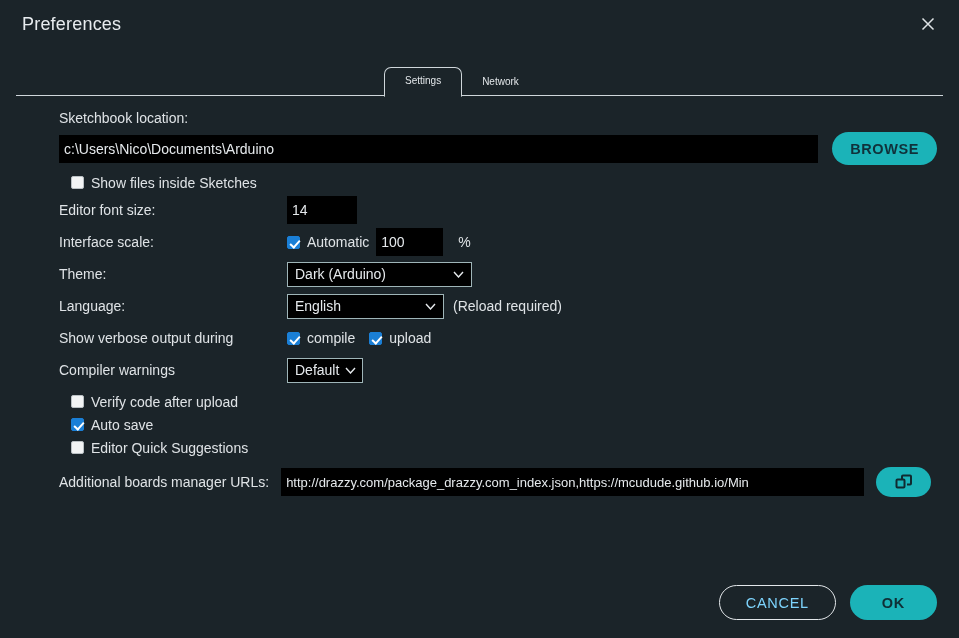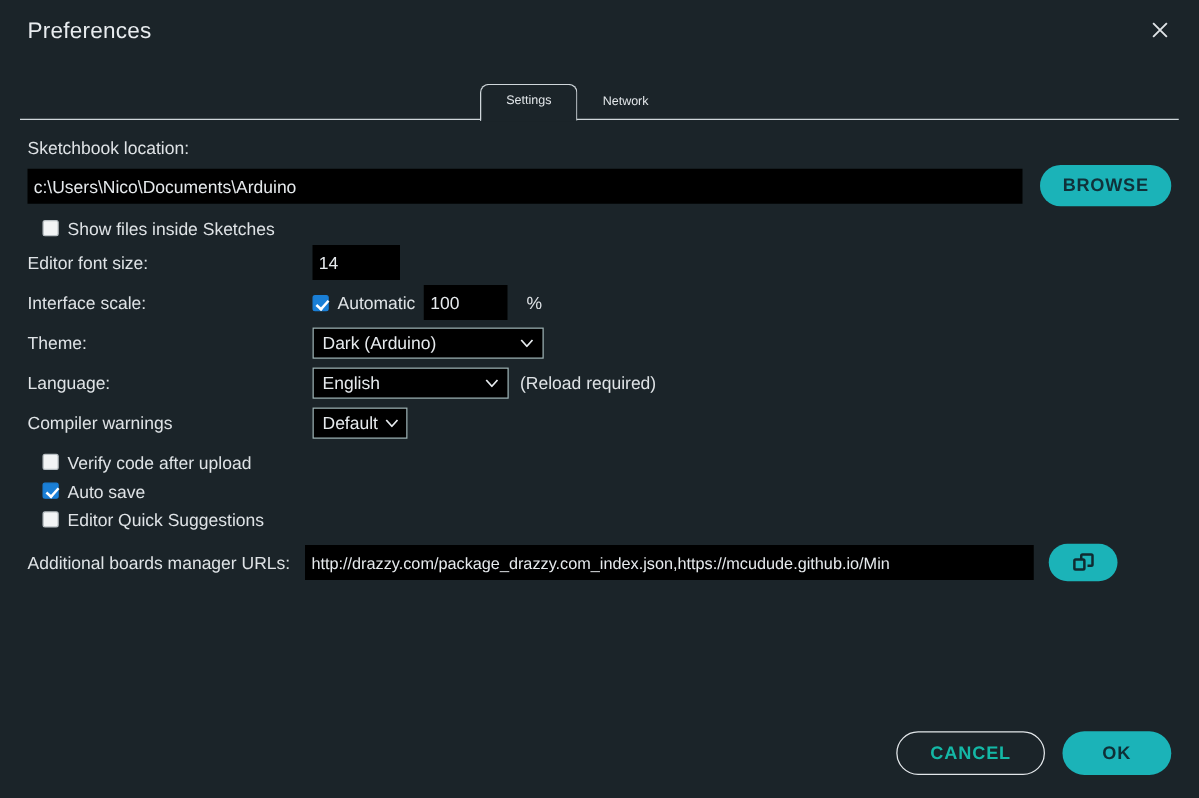--- a/index.html
+++ b/index.html
@@ -66,21 +66,21 @@
   .tab.active {
     border: 1px solid #cfd6da;
     border-bottom: 1px solid #1b2429;
     border-radius: 7px 7px 0 0;
     background: #1b2429;
     margin-bottom: -1px;
     padding-bottom: 10px;
   }
 
   
-  .body { padding: 14px 22px 0 22px; }
+  .body { padding: 14px 22px 0 22px; margin-left: 37px; }
 
   .label { color: #dfe3e6; font-size: 14px; white-space: nowrap; }
 
   .row {
     display: flex;
     align-items: center;
     height: 32px;
   }
   .row .label.col {
     width: 228px;
@@ -222,26 +222,26 @@
     position: absolute;
     right: 22px;
     bottom: 18px;
     display: flex;
     align-items: center;
     gap: 14px;
   }
   .btn-outline {
     background: transparent;
     border: 1.6px solid #e3e7ea;
-    color: #14b8a6;
+    color: #7dd3fc;
     border-radius: 20px;
     height: 35px;
     padding: 0 26px;
     font-size: 14.5px;
-    font-weight: bold;
+    font-weight: normal;
     letter-spacing: .7px;
     cursor: pointer;
     font-family: "Liberation Sans", sans-serif;
   }
   .btn-ok {
     background: #1bb3b8;
     color: #0f2f36;
     border: none;
     border-radius: 20px;
     height: 35px;
@@ -324,20 +324,33 @@
       <span class="sel-val">English</span>
       <span class="chev">
         <svg width="11" height="7" viewBox="0 0 11 7">
           <path d="M1 1 L5.5 6 L10 1" stroke="#e6eaed" stroke-width="1.4" fill="none"></path>
         </svg>
       </span>
     </div>
     <span class="hint">(Reload required)</span>
   </div>
 
+  <div class="row">
+    <span class="label col">Show verbose output during</span>
+    <div class="verbose-group">
+      <div class="cb-row">
+        <span class="cb checked"></span>
+        <span class="label">compile</span>
+      </div>
+      <div class="cb-row">
+        <span class="cb checked"></span>
+        <span class="label">upload</span>
+      </div>
+    </div>
+  </div>
 
   <div class="row">
     <span class="label col">Compiler warnings</span>
     <div class="sel" id="compiler-warnings-select">
       <span class="sel-val">Default</span>
       <span class="chev">
         <svg width="11" height="7" viewBox="0 0 11 7">
           <path d="M1 1 L5.5 6 L10 1" stroke="#e6eaed" stroke-width="1.4" fill="none"></path>
         </svg>
       </span>

